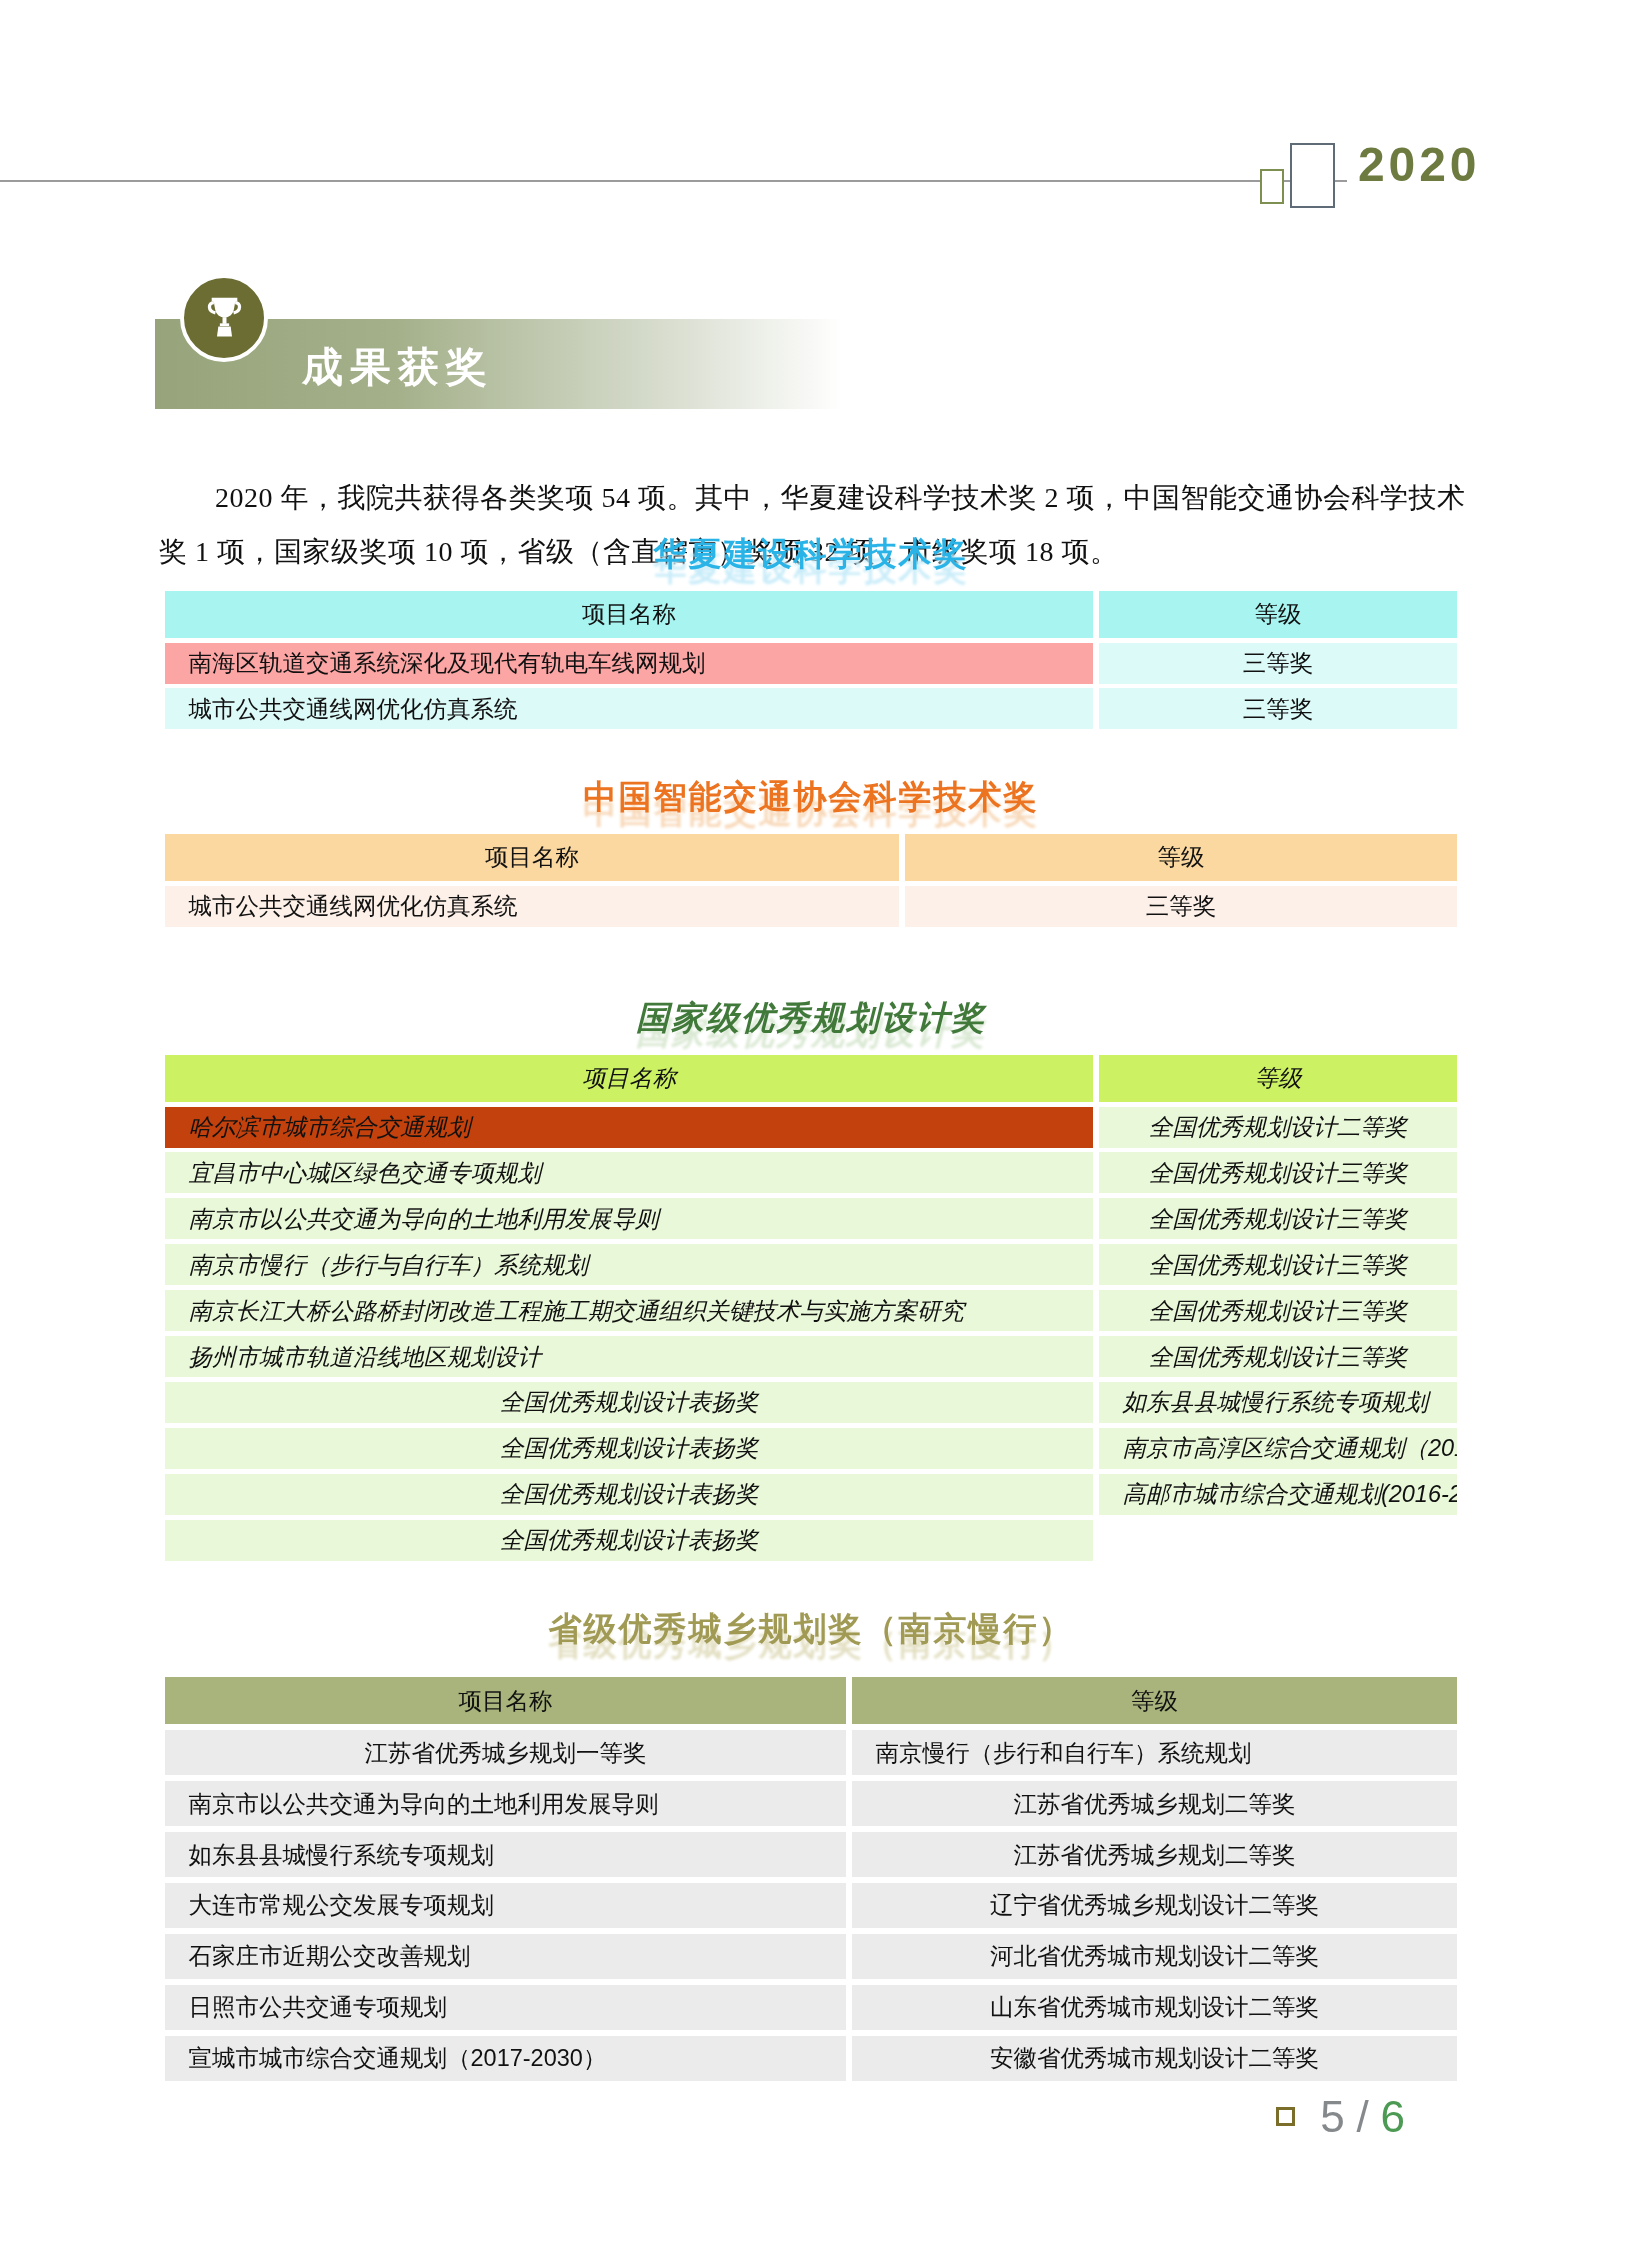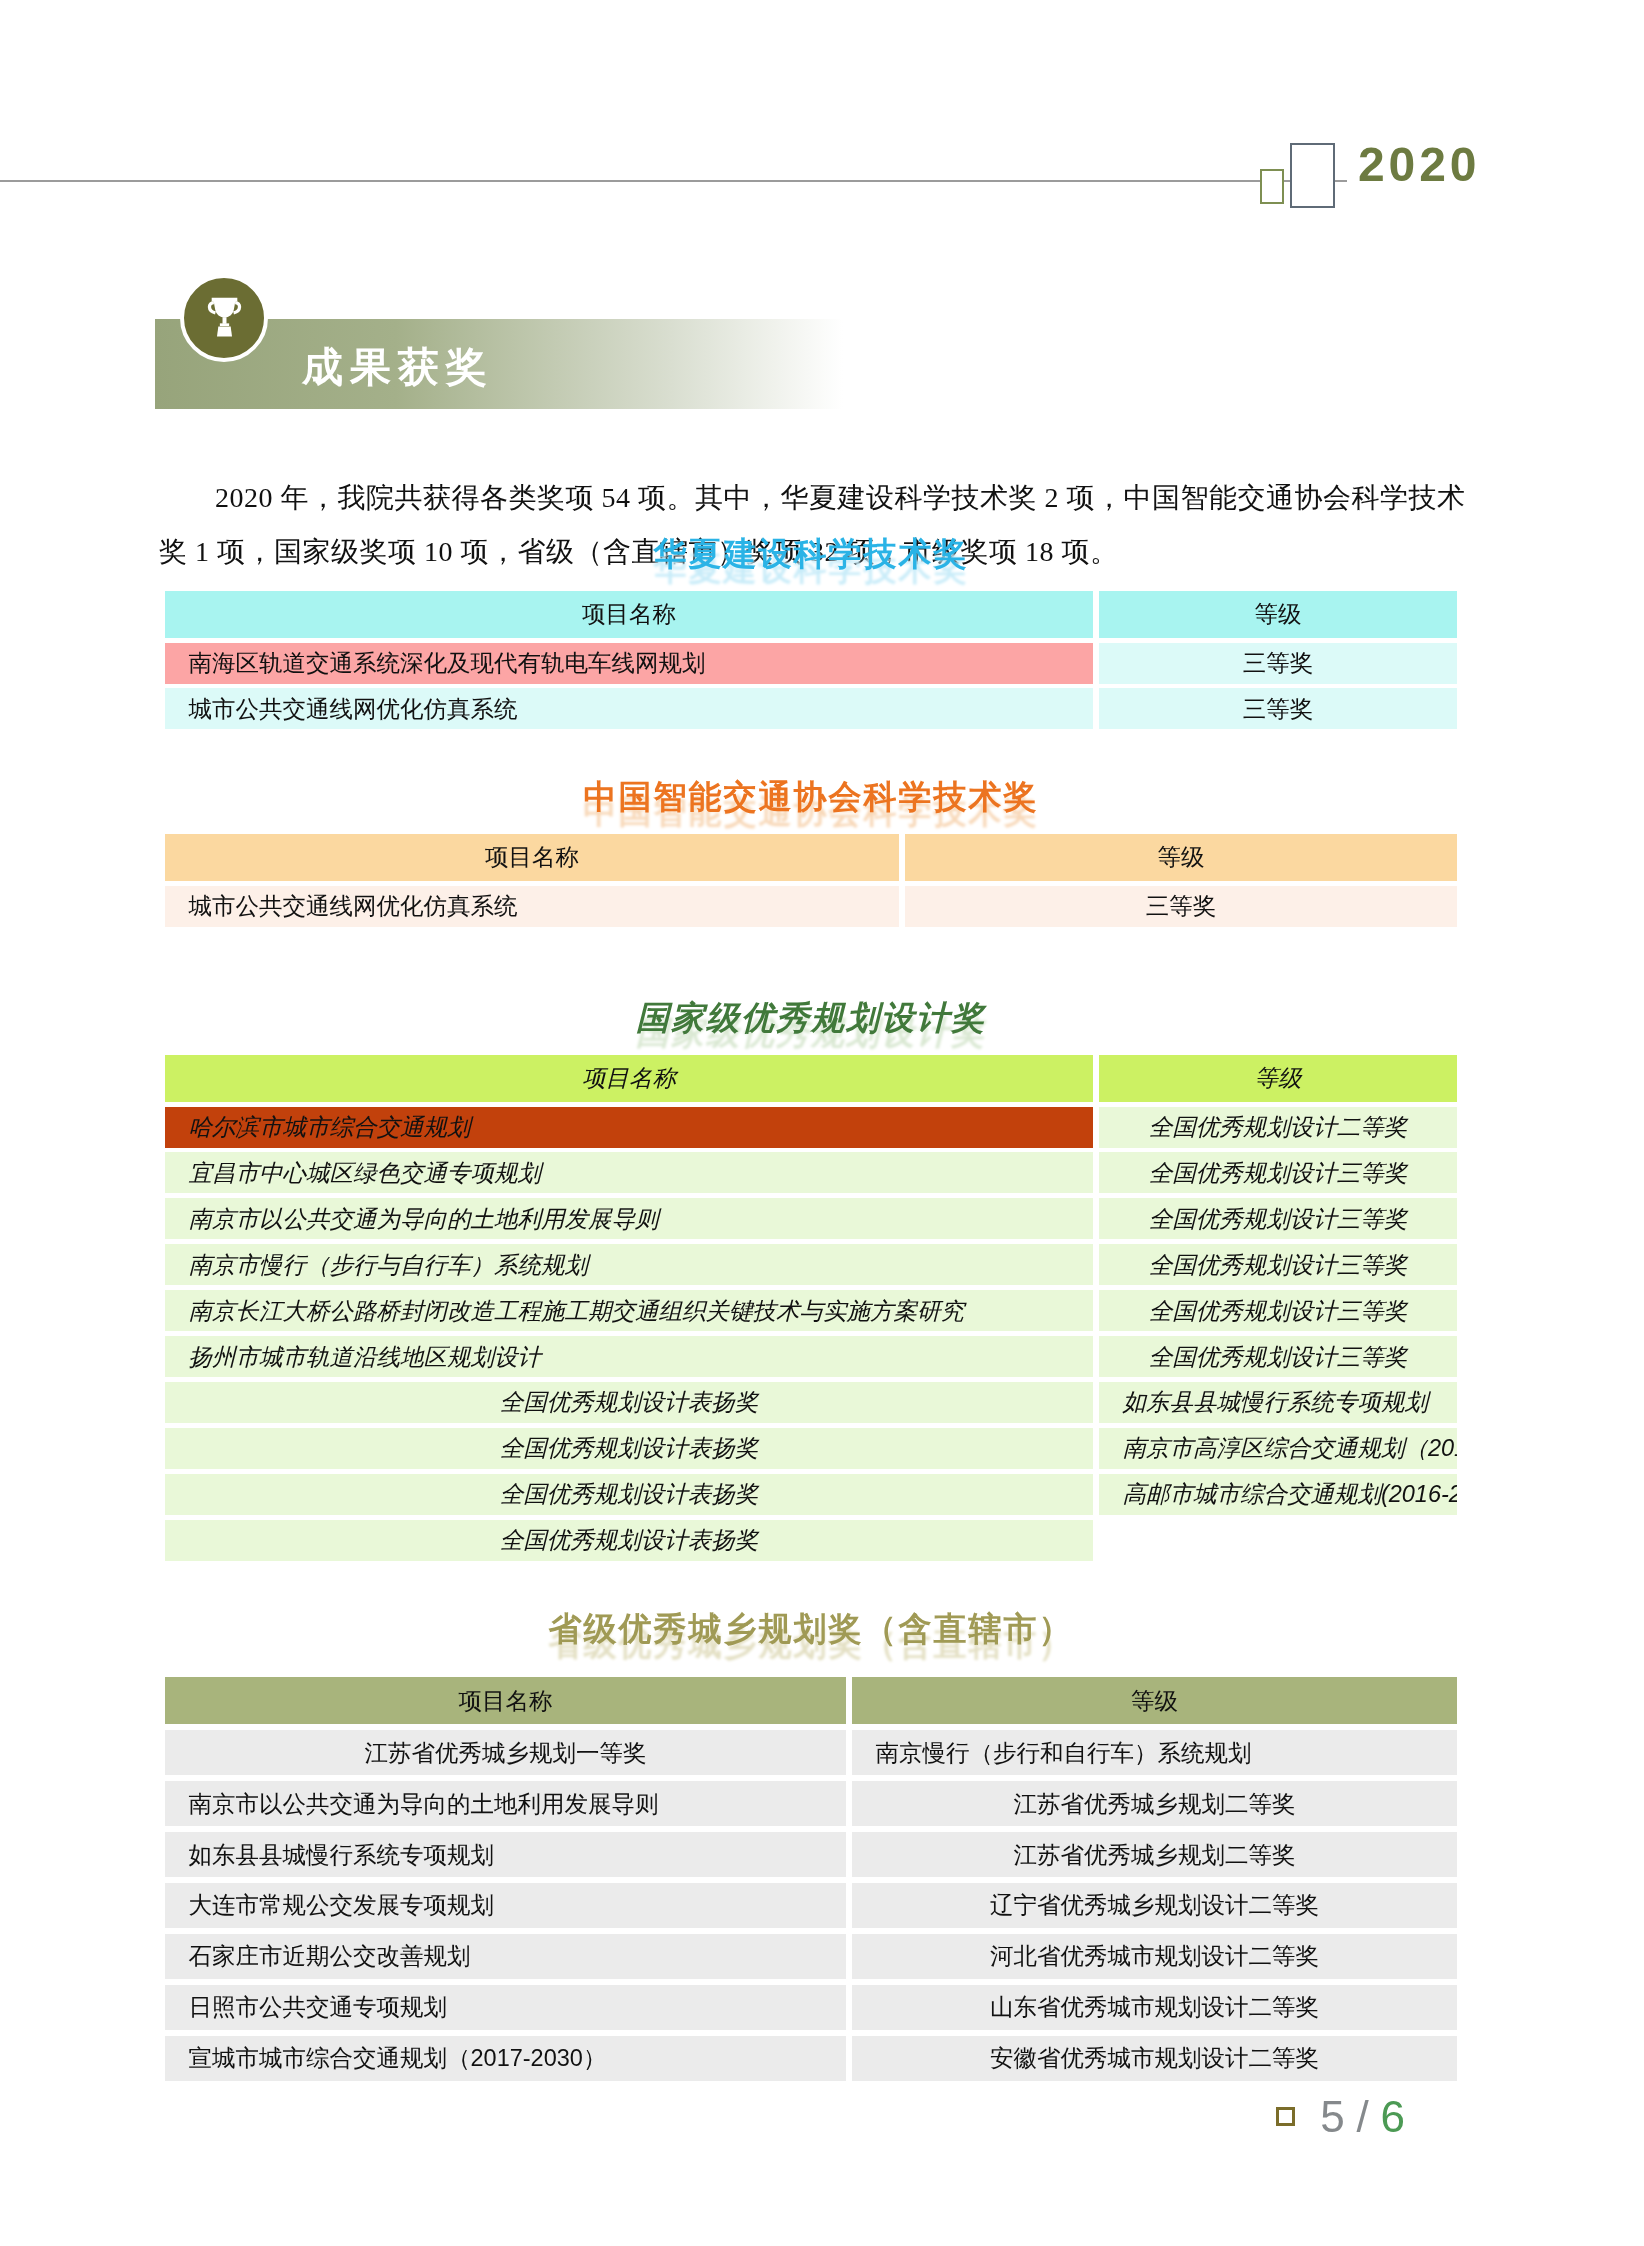--- a/index.html
+++ b/index.html
@@ -131,21 +131,21 @@
           <div class="cell td name" style="background: rgb(233, 248, 216);">如东县县城慢行系统专项规划</div>
           <div class="cell td" style="background: rgb(233, 248, 216);">全国优秀规划设计表扬奖</div>
           <div class="cell td name" style="background: rgb(233, 248, 216);">南京市高淳区综合交通规划（2016-2030）</div>
           <div class="cell td" style="background: rgb(233, 248, 216);">全国优秀规划设计表扬奖</div>
           <div class="cell td name" style="background: rgb(233, 248, 216);">高邮市城市综合交通规划(2016-2030)(城区慢行交通专项规划、城区公共停车场布点专项规划)</div>
           <div class="cell td" style="background: rgb(233, 248, 216);">全国优秀规划设计表扬奖</div>
         </div>
   </section>
 
   <section>
-    <h2 class="tbl-title" style="color: rgb(160, 154, 85); text-shadow: rgb(227, 223, 194) 0px 14.7px 2.9px;">省级优秀城乡规划奖（含直辖市）</h2>
+    <h2 class="tbl-title" style="color: rgb(160, 154, 85); text-shadow: rgb(227, 223, 194) 0px 14.7px 2.9px;">省级优秀城乡规划奖（南京慢行）</h2>
     <div class="tbl">
           <div class="cell th" style="background: rgb(168, 180, 124);">项目名称</div>
           <div class="cell th" style="background: rgb(168, 180, 124);">等级</div>
           <div class="cell td" style="background: rgb(235, 235, 235);">江苏省优秀城乡规划一等奖</div>
           <div class="cell td name" style="background: rgb(235, 235, 235);">南京慢行（步行和自行车）系统规划</div>
           <div class="cell td name" style="background: rgb(235, 235, 235);">南京市以公共交通为导向的土地利用发展导则</div>
           <div class="cell td" style="background: rgb(235, 235, 235);">江苏省优秀城乡规划二等奖</div>
           <div class="cell td name" style="background: rgb(235, 235, 235);">如东县县城慢行系统专项规划</div>
           <div class="cell td" style="background: rgb(235, 235, 235);">江苏省优秀城乡规划二等奖</div>
           <div class="cell td name" style="background: rgb(235, 235, 235);">大连市常规公交发展专项规划</div>

